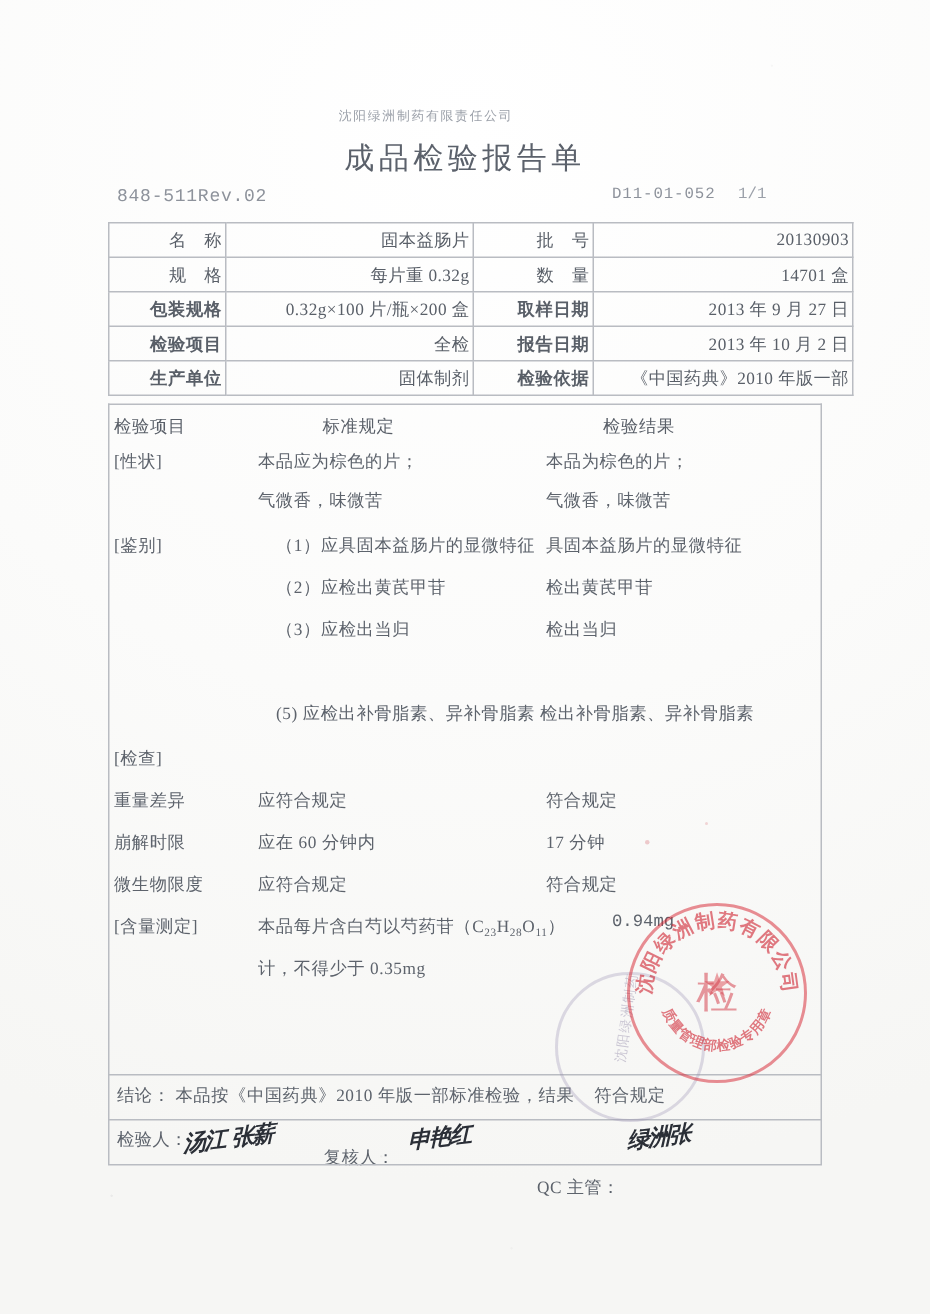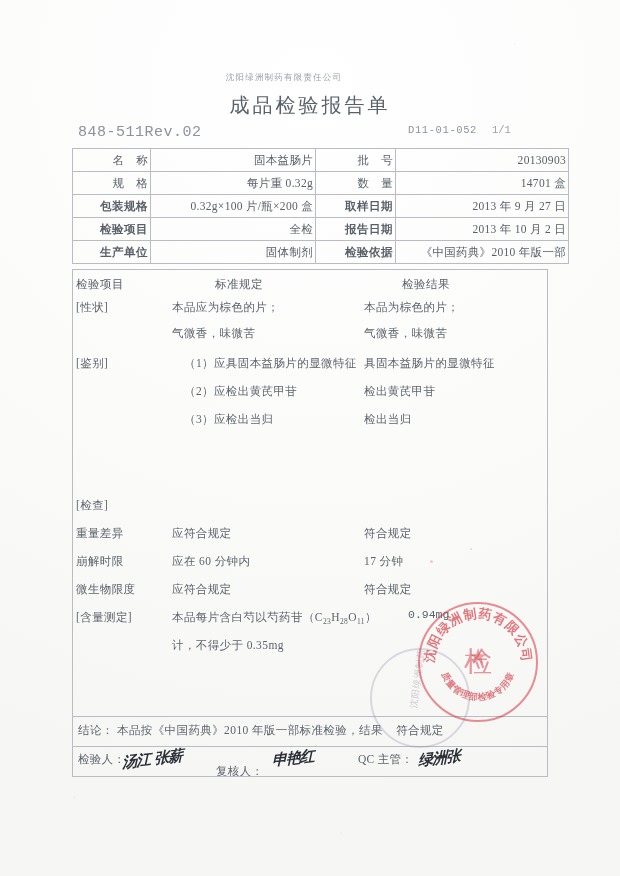--- a/index.html
+++ b/index.html
@@ -58,21 +58,21 @@
     text-align: center;
     font-size: 20px;
     letter-spacing: 3px;
     color: #5b616b;
     font-family: "DejaVu Serif", serif;
   }
   .form-no {
     position: absolute;
     top: 124px;
     left: 78px;
-    font-size: 15px;
+    font-size: 12px;
     letter-spacing: .5px;
     color: #8d929b;
     font-family: "Liberation Mono", monospace;
   }
   .doc-code {
     position: absolute;
     top: 124px;
     left: 408px;
     font-size: 10.5px;
     letter-spacing: .6px;
@@ -208,21 +208,21 @@
     height: 24px;
   }
   .sign-lbl {
     position: absolute;
     font-size: 11.5px;
     color: #5d636c;
     letter-spacing: .3px;
   }
   .s1 { left: 78px; }
   .s2 { left: 216px; margin-top: 12px; }
-  .s3 { left: 358px; }
+  .s3 { left: 358px; margin-top: 32px; }
 
   .signature {
     position: absolute;
     font-family: "DejaVu Serif", serif;
     font-style: italic;
     font-weight: bold;
     color: #2b2f37;
     font-size: 15px;
     transform: rotate(-7deg) skewX(-6deg);
     letter-spacing: -1px;
@@ -403,20 +403,25 @@
     <div class="row" style="top:84px">
       <span class="cell col-item"></span>
       <span class="cell col-spec-i">（2）应检出黄芪甲苷</span>
       <span class="cell col-res">检出黄芪甲苷</span>
     </div>
     <div class="row" style="top:112px">
       <span class="cell col-item"></span>
       <span class="cell col-spec-i">（3）应检出当归</span>
       <span class="cell col-res">检出当归</span>
     </div>
+    <div class="row" style="top:168px">
+      <span class="cell col-item"></span>
+      <span class="cell col-spec-i">(5) 应检出补骨脂素、异补骨脂素</span>
+      <span class="cell col-res" style="left:288px">检出补骨脂素、异补骨脂素</span>
+    </div>
     <div class="row" style="top:198px">
       <span class="cell col-item">[检查]</span>
     </div>
     <div class="row" style="top:226px">
       <span class="cell col-item">重量差异</span>
       <span class="cell col-spec">应符合规定</span>
       <span class="cell col-res">符合规定</span>
     </div>
     <div class="row" style="top:254px">
       <span class="cell col-item">崩解时限</span>

